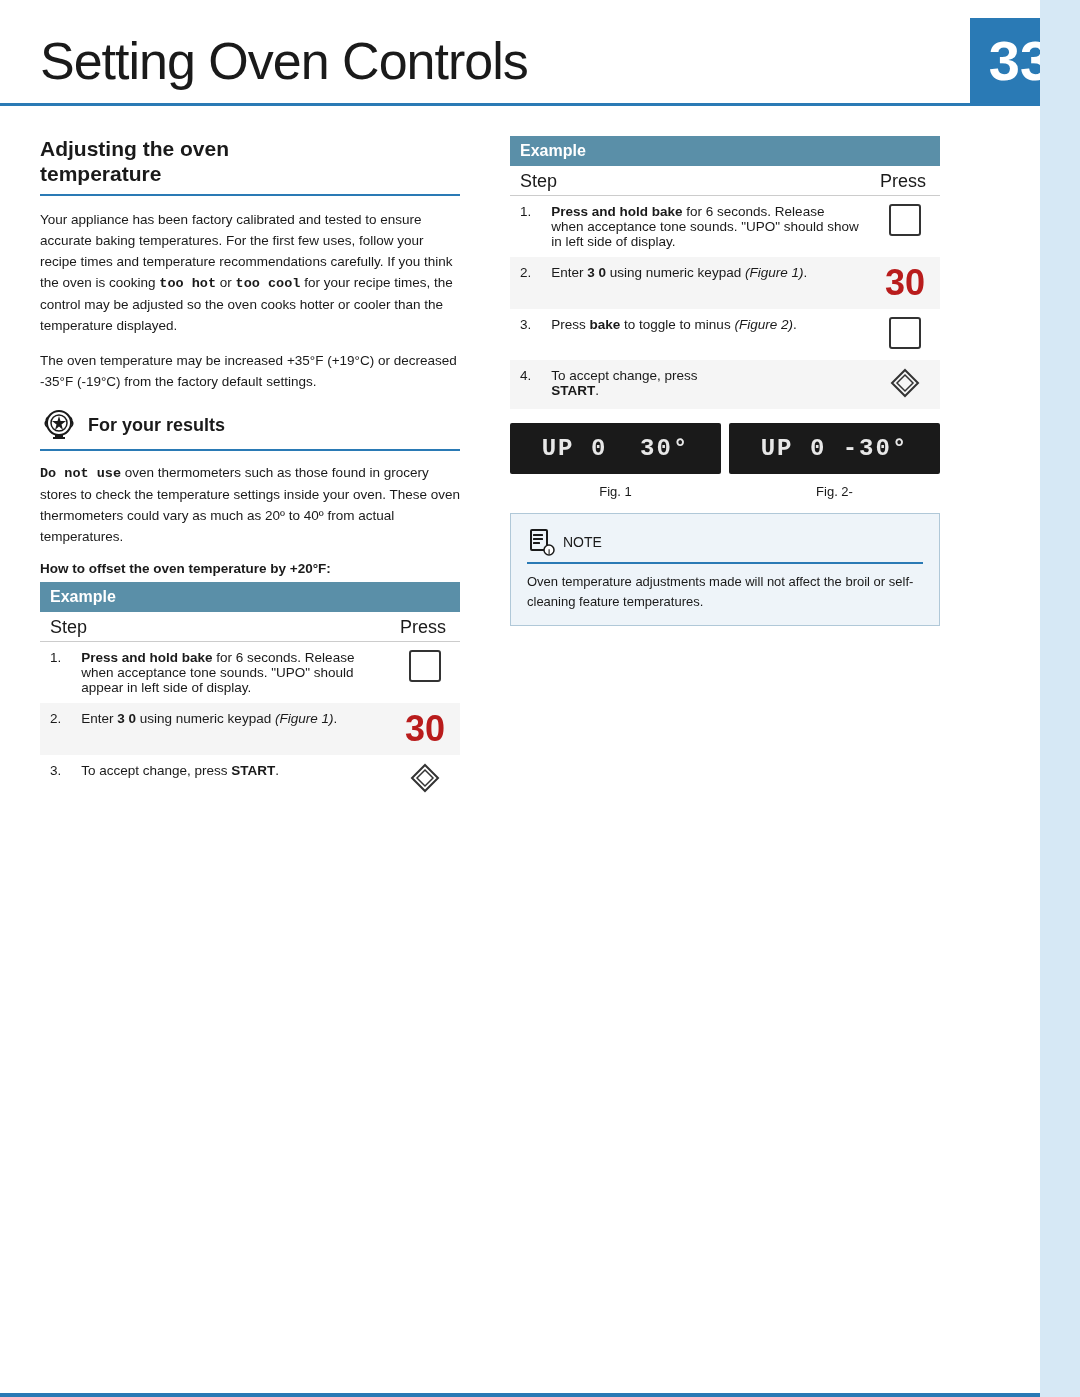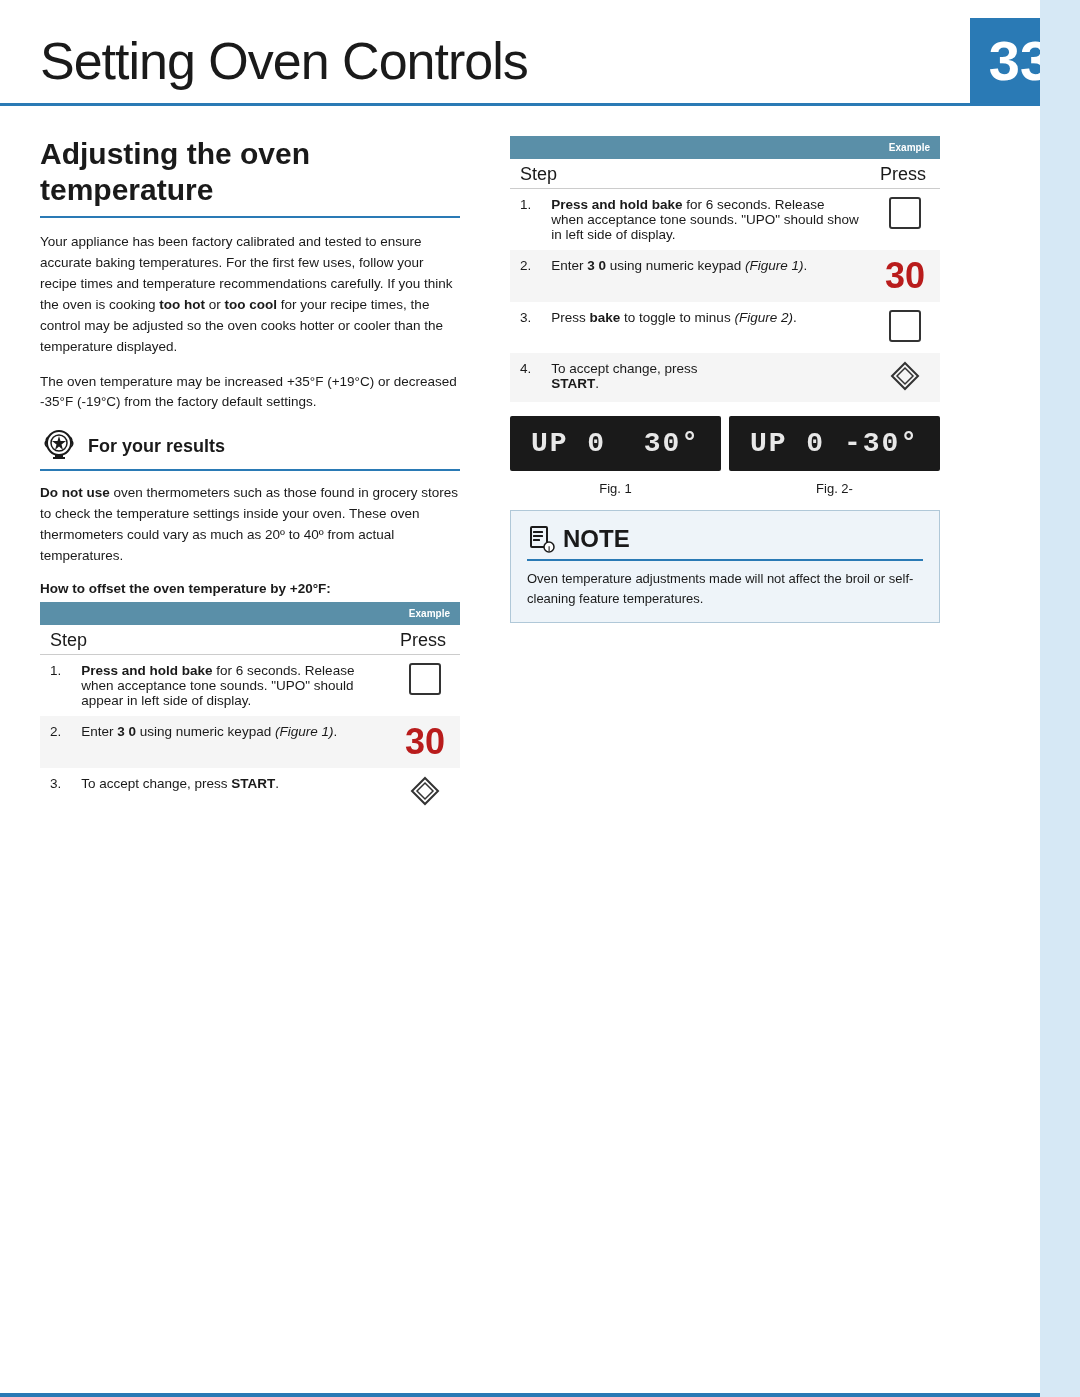--- a/index.html
+++ b/index.html
@@ -66,40 +66,41 @@
       padding: 30px 30px 30px 40px;
     }
 
     
     .right-col {
       width: 510px;
       padding: 30px 60px 30px 20px;
     }
 
     .section-title {
-      font-size: 30px;
+      font-size: 21px;
       font-weight: bold;
       color: #1a1a1a;
       line-height: 1.2;
       margin-bottom: 8px;
     }
     .section-divider {
       border: none;
       border-top: 2px solid #2a7ab5;
       margin-bottom: 14px;
     }
 
     .body-text {
       font-size: 13.5px;
       line-height: 1.55;
       color: #1a1a1a;
       margin-bottom: 14px;
     }
     .body-text strong {
       font-weight: bold;
+      font-family: Liberation Mono, monospace;
     }
 
     
     .best-results {
       display: flex;
       align-items: center;
       margin-bottom: 4px;
       margin-top: 6px;
     }
     .best-results-icon {
@@ -132,23 +133,23 @@
     .example-table {
       width: 100%;
       border-collapse: collapse;
       margin-bottom: 12px;
       font-size: 13.5px;
     }
     .example-table .header-row td {
       background: #5a8fa8;
       color: #ffffff;
       font-weight: bold;
-      text-align: right;
+      text-align: left;
       padding: 6px 10px;
-      font-size: 10px;
+      font-size: 16px;
     }
     .example-table .col-header td {
       color: #1a1a1a;
       font-size: 18px;
       padding: 5px 10px 3px 10px;
       border-bottom: 1px solid #ccc;
     }
     .example-table .step-row td {
       padding: 8px 10px;
       vertical-align: top;
@@ -191,21 +192,21 @@
     
     .display-screens {
       display: flex;
       gap: 8px;
       margin-top: 14px;
       margin-bottom: 10px;
     }
     .display-screen {
       background: #1a1a1a;
       color: #e8e8e8;
-      font-size: 28px;
+      font-size: 24px;
       font-weight: bold;
       font-family: 'Courier New', monospace;
       padding: 12px 18px;
       flex: 1;
       text-align: center;
       letter-spacing: 2px;
       border-radius: 2px;
     }
     .display-labels {
       display: flex;
@@ -233,22 +234,22 @@
       border-bottom: 2px solid #2a7ab5;
       padding-bottom: 6px;
     }
     .note-icon {
       width: 28px;
       height: 28px;
       margin-right: 8px;
       flex-shrink: 0;
     }
     .note-title {
-      font-size: 24px;
-      font-weight: bold;
+      font-size: 14px;
+      font-weight: normal;
       color: #1a1a1a;
     }
     .note-text {
       font-size: 13px;
       color: #1a1a1a;
       line-height: 1.5;
     }
 
     .step-row-alt {
       background: #f5f5f5;

